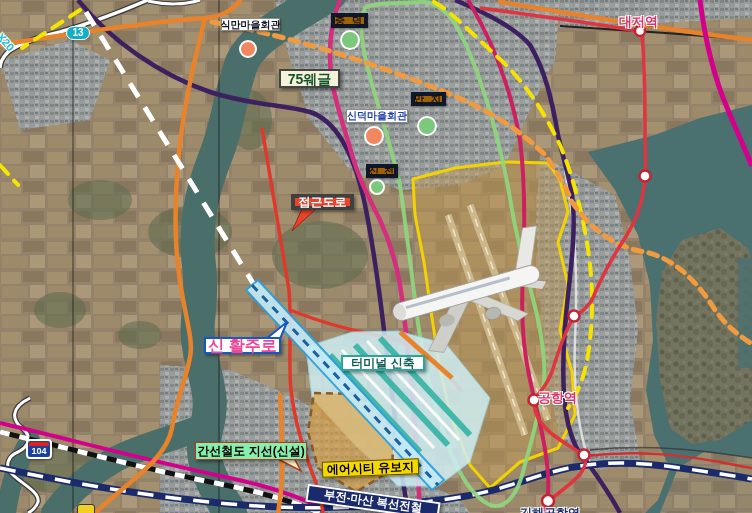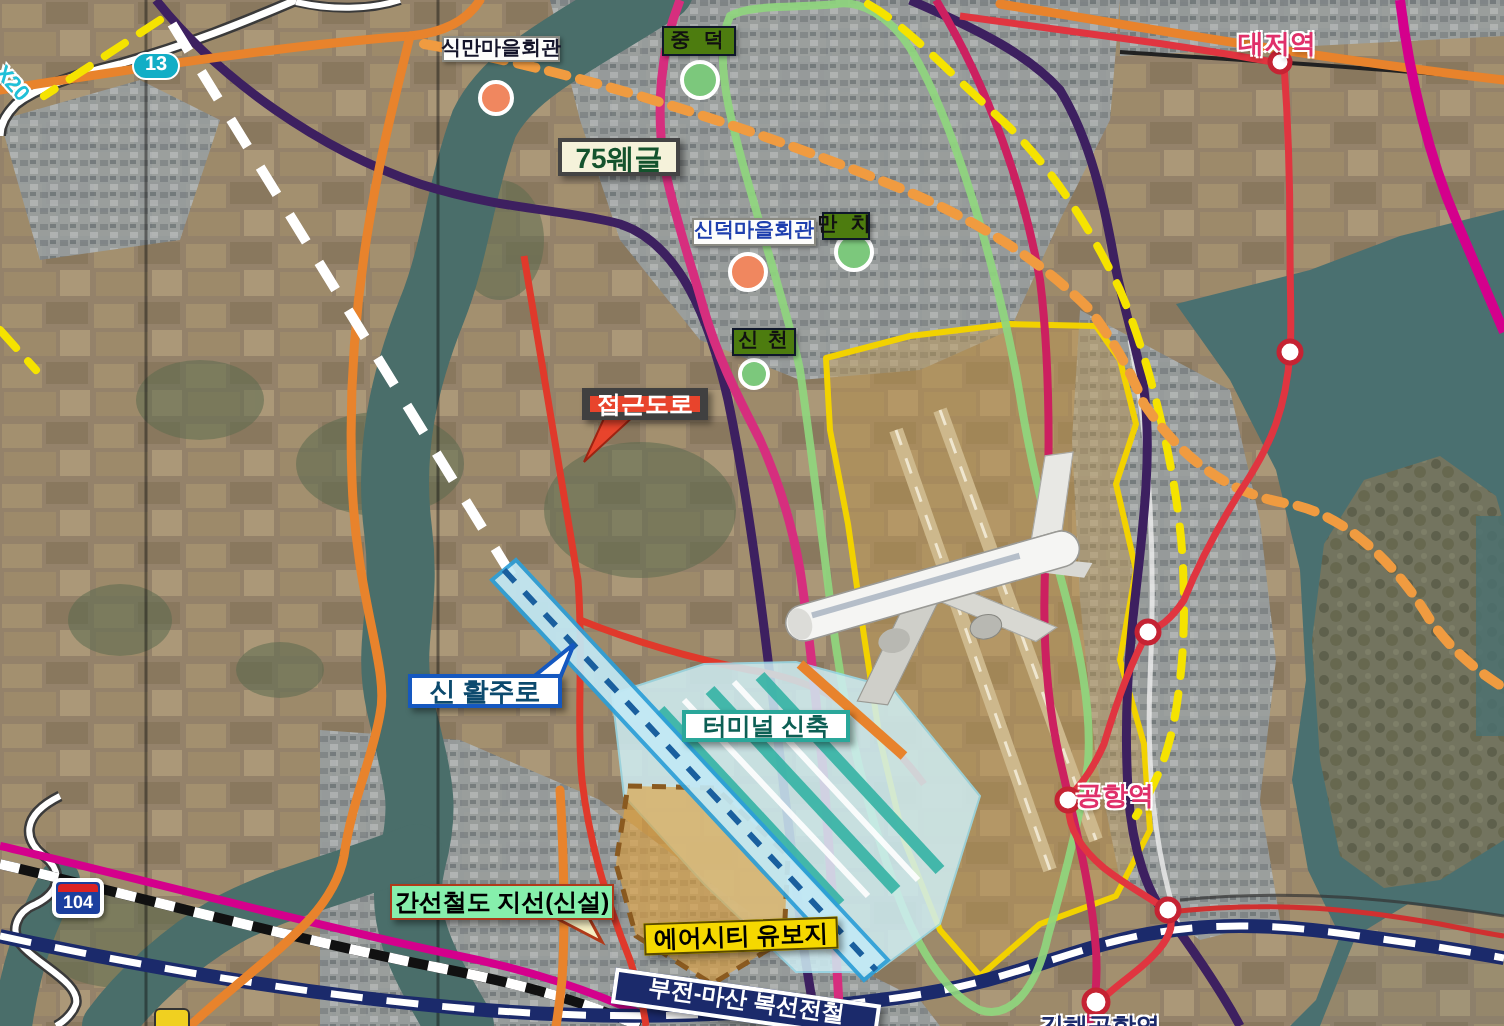--- a/index.html
+++ b/index.html
@@ -6,31 +6,31 @@
   #stage{
     position:relative;width:752px;height:513px;overflow:hidden;
     font-family:"Liberation Sans", sans-serif;
     background:#94826a;
   }
   #mapsvg{position:absolute;left:0;top:0;}
   .lbl{
     position:absolute;display:flex;align-items:center;justify-content:center;
     font-weight:bold;white-space:nowrap;box-sizing:border-box;line-height:1;
   }
-  .box-cream{background:#4d7c0f;border:1px solid #0f172a;color:#111;font-size:10px;padding:1px 3px;box-shadow:1px 1px 2px rgba(0,0,0,.35);}
+  .box-cream{background:#a16207;border:4px solid #0f172a;color:#111;font-size:10px;padding:1px 3px;box-shadow:1px 1px 2px rgba(0,0,0,.35);}
   .box-white{background:#fdfdfb;border:1px solid #8a8a82;color:#15152a;font-size:10px;padding:1px 2px;box-shadow:1px 1px 2px rgba(0,0,0,.35);}
   .lbl-sikman{left:221px;top:18px;width:59px;height:13px;}
   .lbl-jungdeok{left:331px;top:13px;width:37px;height:15px;letter-spacing:2px;}
-  .lbl-manchi{left:411px;top:106px;width:24px;height:14px;letter-spacing:2px;text-align:right;}
+  .lbl-manchi{left:411px;top:92px;width:35px;height:14px;letter-spacing:2px;text-align:right;}
   .lbl-sincheon{left:366px;top:164px;width:32px;height:14px;letter-spacing:1px;}
   .lbl-sindeok{left:346px;top:109px;width:62px;height:14px;color:#1e3fae;font-family:Liberation Serif, serif;}
   .lbl-75{left:279px;top:69px;width:61px;height:19px;background:#f5f2da;border:2px solid #444;color:#14532d;font-size:14px;box-shadow:2px 2px 3px rgba(0,0,0,.4);}
   .lbl-runway-exist{left:421px;top:189px;width:104px;height:20px;background:#f5d800;border:1.5px solid #222;color:#000;font-size:13px;box-shadow:2px 2px 3px rgba(0,0,0,.4);}
   .lbl-access{left:291px;top:194px;width:63px;height:16px;background:#e8442c;border:4px solid #404040;color:#fff;font-size:12px;box-shadow:2px 2px 3px rgba(0,0,0,.4);}
-  .lbl-newrunway{left:204px;top:337px;width:77px;height:17px;background:#fff;border:2px solid #1558c0;color:#0c4a6e;font-size:13px;box-shadow:2px 2px 3px rgba(0,0,0,.4);}
+  .lbl-newrunway{left:204px;top:337px;width:77px;height:17px;background:#fff;border:2px solid #1558c0;color:#ec4899;font-size:16px;box-shadow:2px 2px 3px rgba(0,0,0,.4);}
   .lbl-terminal{left:341px;top:355px;width:84px;height:16px;background:#fff;border:2px solid #2aa79a;color:#0c5f54;font-size:12px;box-shadow:2px 2px 3px rgba(0,0,0,.4);}
   .lbl-railbranch{left:195px;top:442px;width:112px;height:18px;background:#86efac;border:1.5px solid #b03a1a;color:#000;font-size:12px;box-shadow:2px 2px 3px rgba(0,0,0,.4);}
   .lbl-aircity{left:322px;top:460px;width:97px;height:16px;background:#f5d800;border:1px solid #5a4a00;color:#000;font-size:12px;transform:rotate(-2deg);box-shadow:2px 2px 3px rgba(0,0,0,.4);}
   .lbl-bujeon{left:306px;top:493px;width:134px;height:18px;background:#1b2a6b;border:2px solid #fff;color:#fff;font-size:11.5px;transform:rotate(8deg);box-shadow:2px 2px 3px rgba(0,0,0,.4);}
   .station-name{position:absolute;font-size:13px;font-weight:bold;color:#e0306a;
     text-shadow:-1px -1px 0 #fff,1px -1px 0 #fff,-1px 1px 0 #fff,1px 1px 0 #fff,0 2px 2px rgba(0,0,0,.3);}
   .st-daejeo{left:619px;top:13px;}
   .st-gonghang{left:538px;top:389px;}
   .st-gimhae{left:520px;top:505px;color:#1b2a6b;font-size:12px;}
   .shield14{left:66px;top:26px;width:24px;height:14px;background:#12aec6;border:1px solid #fff;border-radius:8px;color:#fff;font-size:10px;}

